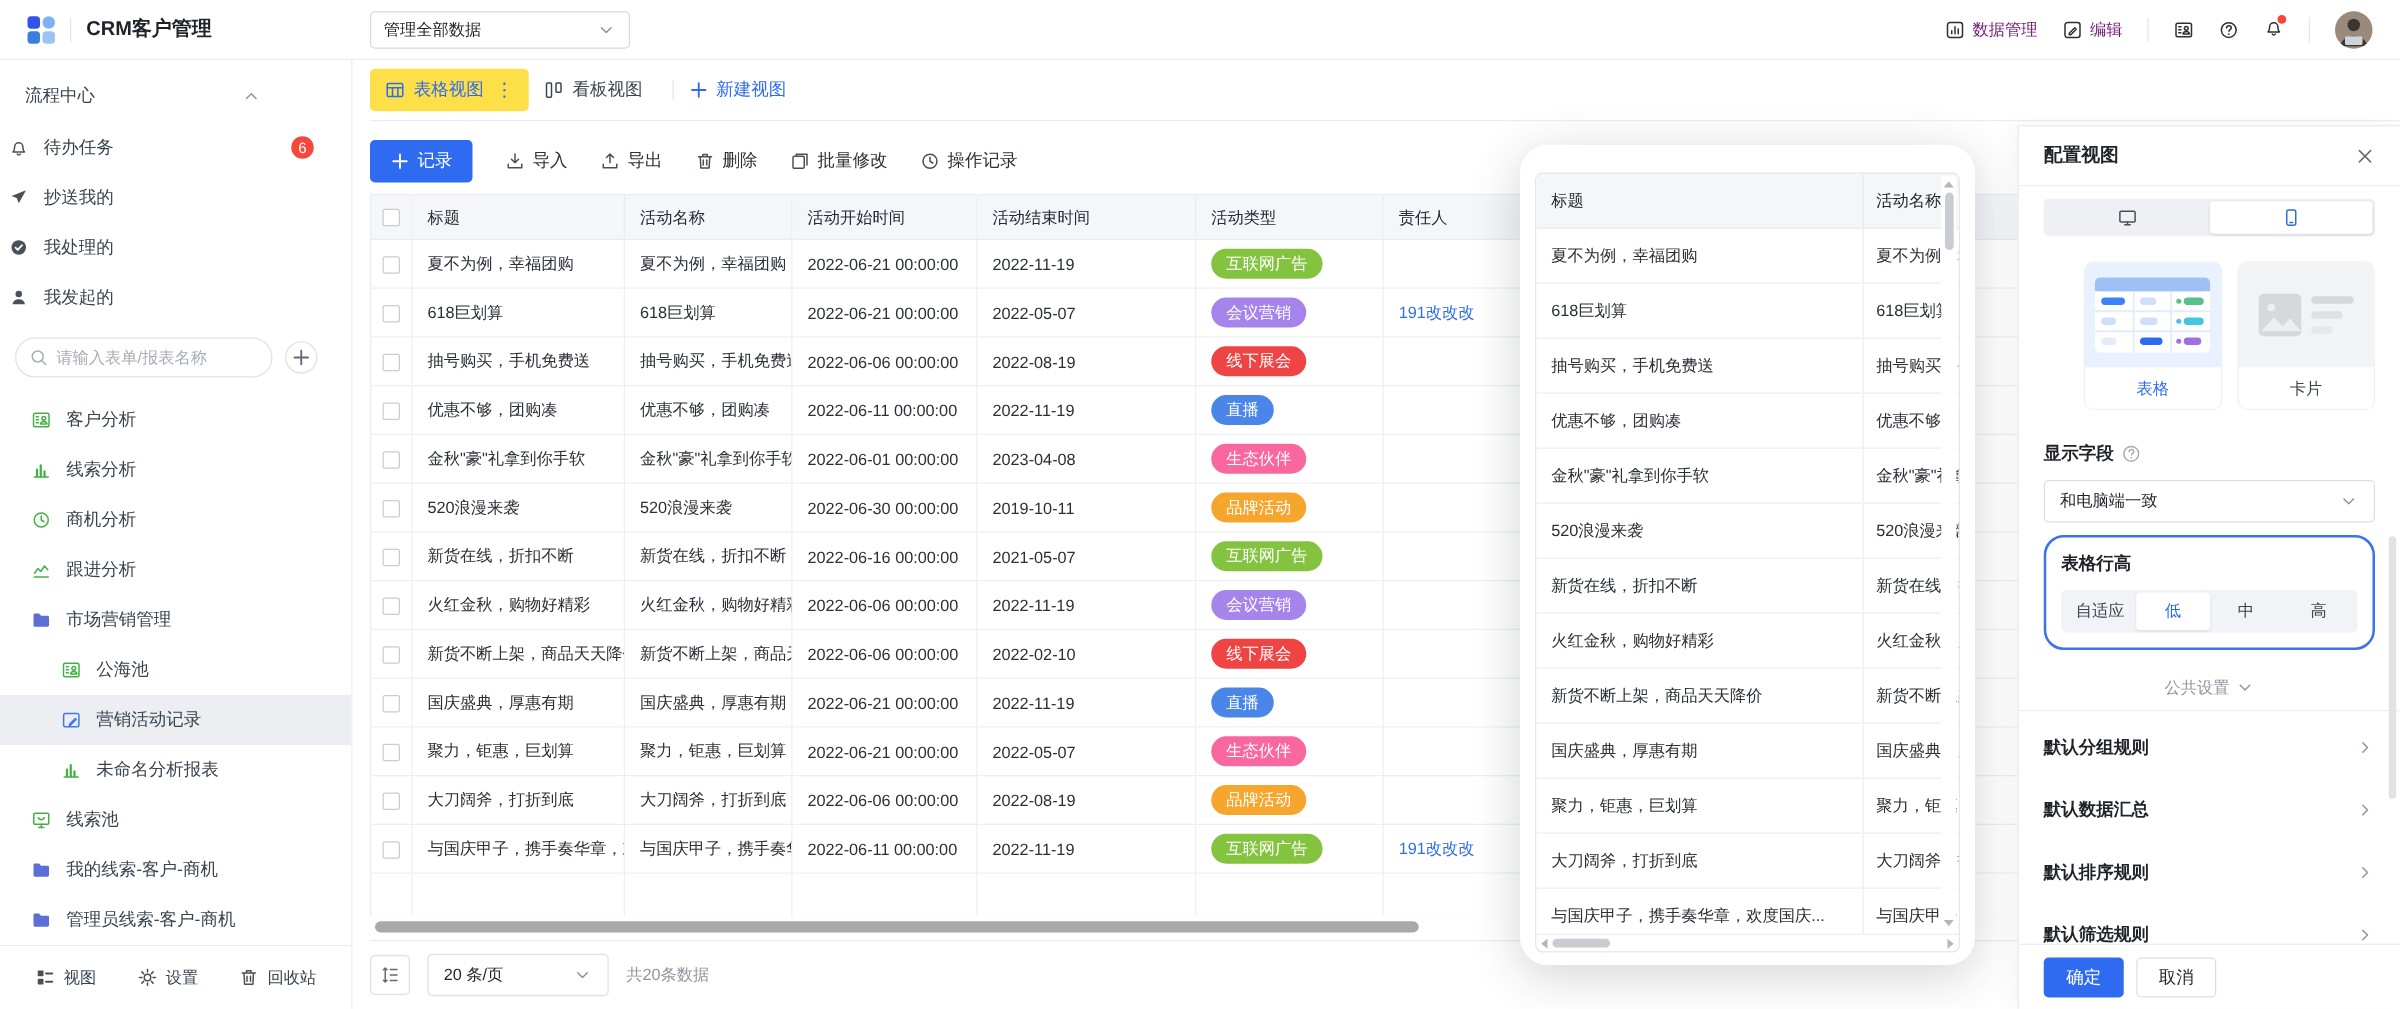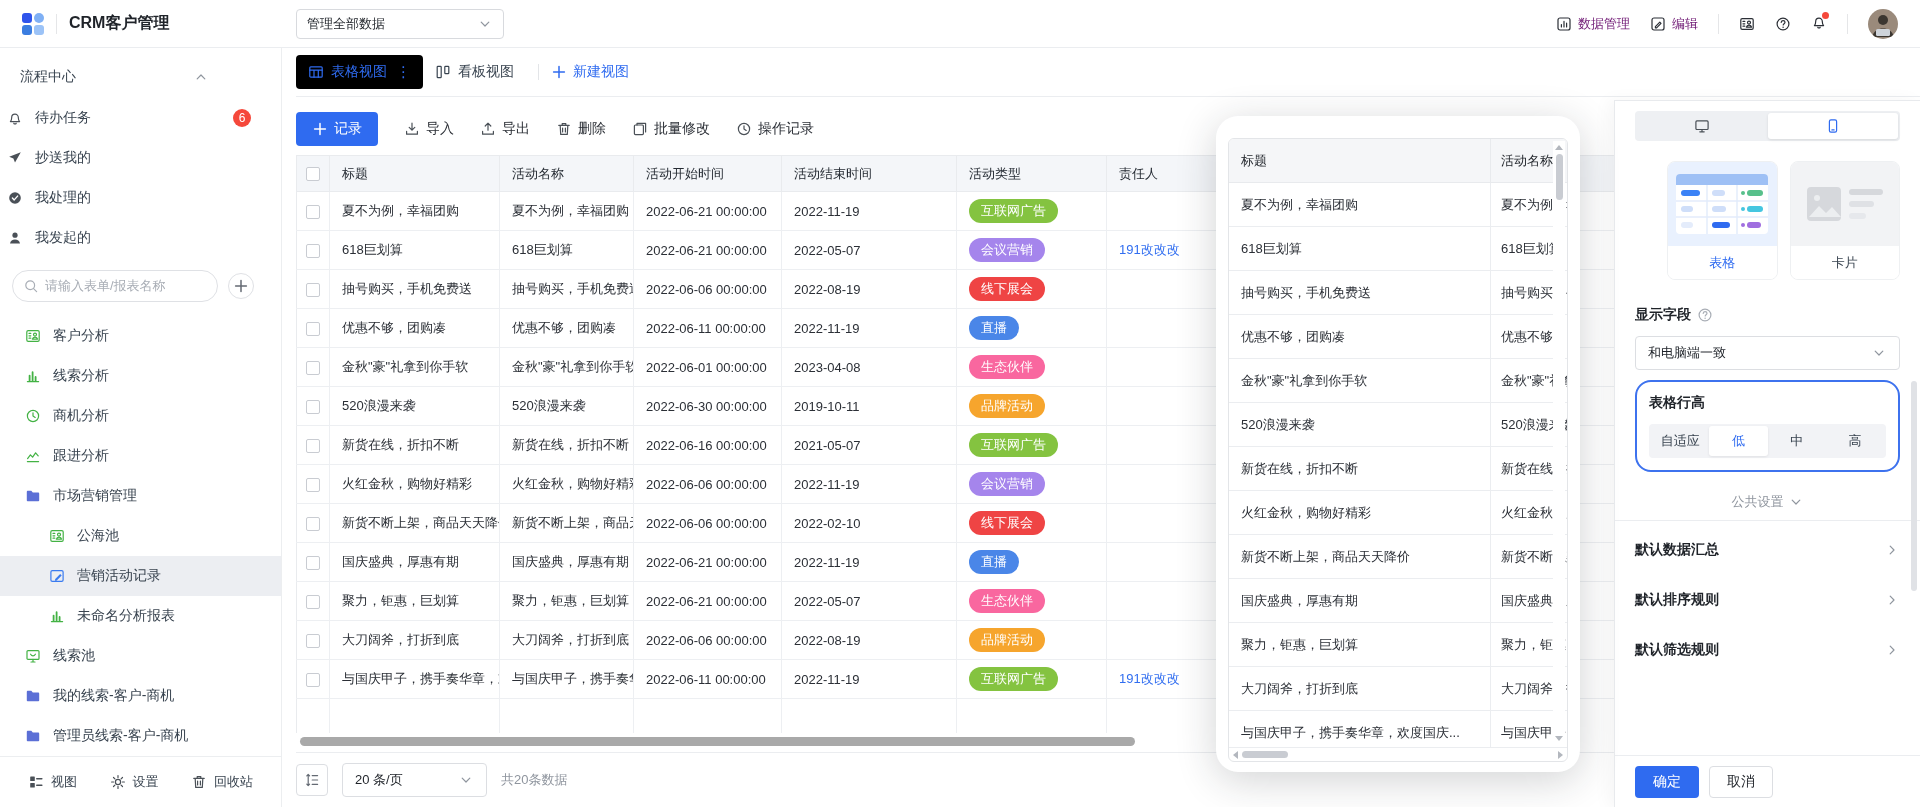--- a/index.html
+++ b/index.html
@@ -53,21 +53,21 @@
   .nlist li.indigo .ic { color:#5b6fd6; }
   .nlist li.blue .ic { color:#3a7bf0; }
   .side-foot { height:56px; border-top:1px solid #eceef0; display:flex; align-items:center; justify-content:space-between; padding:0 28px; }
   .side-foot .sf-item { display:flex; align-items:center; gap:7px; font-size:13px; color:#394450; cursor:pointer; }
   .side-foot .ic { color:#4a5057; }
 
   
   .main { flex:1; display:flex; flex-direction:column; padding-left:14px; min-width:0; }
   .viewtabs { height:49px; border-bottom:1px solid #ebedf0; display:flex; align-items:center; }
   .vtab { display:flex; align-items:center; gap:7px; height:34px; padding:0 12px; border-radius:4px; font-size:14px; color:#394450; cursor:pointer; }
-  .vtab.active { background:#000000; color:#2f6bf0; }
+  .vtab.active { background:#fde047; color:#2f6bf0; }
   .vtab .dots { font-size:15px; color:#2f6bf0; margin-left:2px; letter-spacing:0; }
   .vtab-div { width:1px; height:16px; background:#e3e5e8; margin:0 12px; }
   .newview { display:flex; align-items:center; gap:6px; color:#2f6bf0; font-size:14px; cursor:pointer; }
   .toolbar { margin-top:14px; height:36px; display:flex; align-items:center; gap:26px; }
   .btn-primary { height:34px; padding:0 16px; background:#2f6bf0; color:#fff; border:none; border-radius:4px; font-size:14px; display:flex; align-items:center; gap:6px; cursor:pointer; font-family:Liberation Serif, serif; }
   .tool-act { display:flex; align-items:center; gap:6px; font-size:14px; color:#2b2f36; cursor:pointer; }
   .tool-act .ic { color:#4a5057; }
   .table-wrap { margin-top:8px; height:578px; overflow:hidden; }
   table.data { width:100%; border-collapse:collapse; table-layout:fixed; border-top:1px solid #e9ebee; border-left:1px solid #e9ebee; }
   table.data th { height:36px; background:#f4f6f9; font-weight:500; font-size:13px; color:#252b33; text-align:left; padding:0 12px; border-right:1px solid #e9ebee; border-bottom:1px solid #e9ebee; white-space:nowrap; overflow:hidden; }
@@ -807,20 +807,28 @@
     </div>
     <div class="pv-vsb">
       <span class="tri-up"></span>
       <span class="vthumb"></span>
       <span class="tri-dn-wrap tri-dn"></span>
     </div>
   </div>
 </div>
 
 <div class="config">
+  <div class="cfg-head">
+    <span class="cfg-title">配置视图</span>
+    <span class="cfg-close ic">
+        <svg viewBox="0 0 16 16" width="16" height="16" fill="none" stroke="currentColor" stroke-width="1.2" stroke-linecap="round" stroke-linejoin="round">
+          <path d="M3.5 3.5l9 9M12.5 3.5l-9 9"></path>
+        </svg>
+      </span>
+  </div>
   <div class="cfg-body">
     <div class="seg">
       <span class="opt">
         <span class="ic">
             <svg viewBox="0 0 16 16" width="16" height="16" fill="none" stroke="currentColor" stroke-width="1.2" stroke-linecap="round" stroke-linejoin="round">
               <rect x="1.9" y="2.9" width="12.2" height="8.6" rx="1"></rect>
               <path d="M5.8 13.8h4.4M8 11.5v2.3"></path>
             </svg>
           </span>
       </span>
@@ -906,20 +914,28 @@
       <span>公共设置</span>
       <span class="ic">
           <svg viewBox="0 0 16 16" width="16" height="16" fill="none" stroke="currentColor" stroke-width="1.2" stroke-linecap="round" stroke-linejoin="round">
             <path d="M4.2 6.2L8 10l3.8-3.8"></path>
           </svg>
         </span>
     </div>
     <div class="cfg-div"></div>
     <ul class="rules">
 
+        <li>
+          <span>默认分组规则</span>
+          <span class="ic">
+            <svg viewBox="0 0 16 16" width="16" height="16" fill="none" stroke="currentColor" stroke-width="1.2" stroke-linecap="round" stroke-linejoin="round">
+              <path d="M6.2 4.2L10 8l-3.8 3.8"></path>
+            </svg>
+          </span>
+        </li>
 
         <li>
           <span>默认数据汇总</span>
           <span class="ic">
             <svg viewBox="0 0 16 16" width="16" height="16" fill="none" stroke="currentColor" stroke-width="1.2" stroke-linecap="round" stroke-linejoin="round">
               <path d="M6.2 4.2L10 8l-3.8 3.8"></path>
             </svg>
           </span>
         </li>
 

